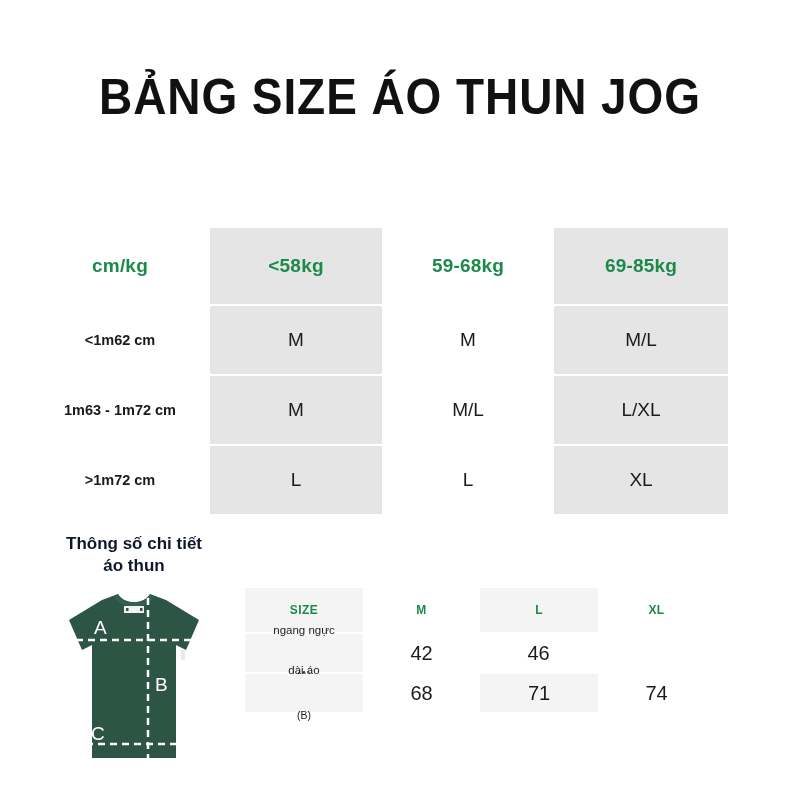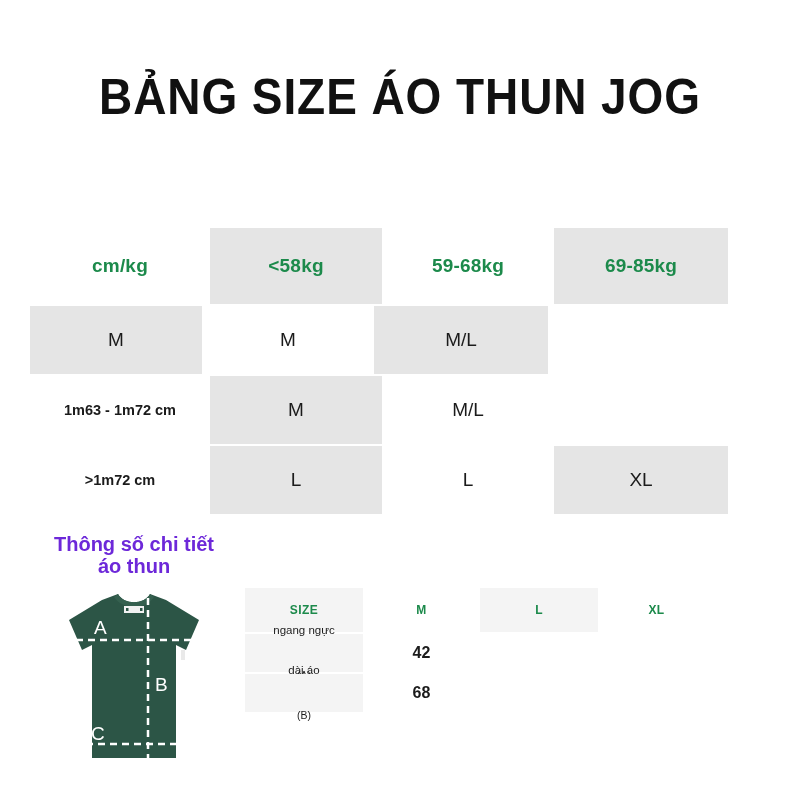--- a/index.html
+++ b/index.html
@@ -83,23 +83,23 @@
   .mt-gap > div { height: 2px; }
 
   
   #detail-heading {
     position: absolute;
     left: 34px;
     top: 533px;
     width: 200px;
     text-align: center;
     font-weight: 700;
-    font-size: 20px;
+    font-size: 17px;
     line-height: 22px;
-    color: #6d28d9;
+    color: #0f172a;
     font-family: "Liberation Sans Narrow", "Liberation Sans", sans-serif;
   }
   #detail-heading .line2 { display: block; }
 
   
   #tshirt-figure {
     position: absolute;
     left: 36px;
     top: 588px;
     width: 200px;
@@ -139,21 +139,21 @@
   }
   .dt-body .dt-cell { height: 38px; }
   .dt-body .dt-cell.dt-c0 {
     flex-direction: column;
     line-height: 13px;
     font-size: 11.5px;
     font-family: "Liberation Sans Narrow", "Liberation Sans", sans-serif;
     gap: 32px;
   }
   .dt-body .dt-cell.dt-c0 .sub { font-size: 10.5px; }
-  .dt-body .dt-cell.num { font-size: 16px; font-weight: 700; }
+  .dt-body .dt-cell.num { font-size: 20px; font-weight: 400; }
   .dt-gap { height: 2px; width: 100%; display: flex; }
   .dt-gap > div { height: 2px; }
 </style>
 </head>
 <body>
 
 <div id="title">BẢNG SIZE ÁO THUN JOG</div>
 
 <div id="main-table">
 
@@ -165,36 +165,38 @@
   </div>
 
   <div class="mt-gap">
     <div class="mt-c0"></div>
       <div class="mt-c1"></div>
       <div class="mt-c2"></div>
       <div class="mt-c3"></div>
   </div>
 
   <div class="mt-row mt-body">
+    <div class="mt-cell mt-c0">&lt;1m62 cm</div>
     <div class="mt-cell mt-c1 mt-shade val">M</div>
     <div class="mt-cell mt-c2 val">M</div>
     <div class="mt-cell mt-c3 mt-shade val">M/L</div>
   </div>
 
   <div class="mt-gap">
     <div class="mt-c0"></div>
       <div class="mt-c1"></div>
       <div class="mt-c2"></div>
       <div class="mt-c3"></div>
   </div>
 
   <div class="mt-row mt-body">
     <div class="mt-cell mt-c0">1m63 - 1m72 cm</div>
     <div class="mt-cell mt-c1 mt-shade val">M</div>
     <div class="mt-cell mt-c2 val">M/L</div>
+    <div class="mt-cell mt-c3 mt-shade val">L/XL</div>
   </div>
 
   <div class="mt-gap">
     <div class="mt-c0"></div>
       <div class="mt-c1"></div>
       <div class="mt-c2"></div>
       <div class="mt-c3"></div>
   </div>
 
   <div class="mt-row mt-body">
@@ -251,35 +253,38 @@
       <div class="dt-c2"></div>
       <div class="dt-c3"></div>
   </div>
 
   <div class="dt-row dt-body">
     <div class="dt-cell dt-c0 dt-shade">
       <span>ngang ngực</span>
       <span class="sub">(A)</span>
     </div>
     <div class="dt-cell dt-c1 num">42</div>
+    <div class="dt-cell dt-c3 num">46</div>
   </div>
 
   <div class="dt-gap">
     <div class="dt-c0"></div>
       <div class="dt-c1"></div>
       <div class="dt-c2"></div>
       <div class="dt-c3"></div>
   </div>
 
   <div class="dt-row dt-body">
     <div class="dt-cell dt-c0 dt-shade">
       <span>dài áo</span>
       <span class="sub">(B)</span>
     </div>
     <div class="dt-cell dt-c1 num">68</div>
+    <div class="dt-cell dt-c2 dt-shade num">71</div>
+    <div class="dt-cell dt-c3 num">74</div>
   </div>
 
   <div class="dt-gap">
     <div class="dt-c0"></div>
       <div class="dt-c1"></div>
       <div class="dt-c2"></div>
       <div class="dt-c3"></div>
   </div>
 
 

